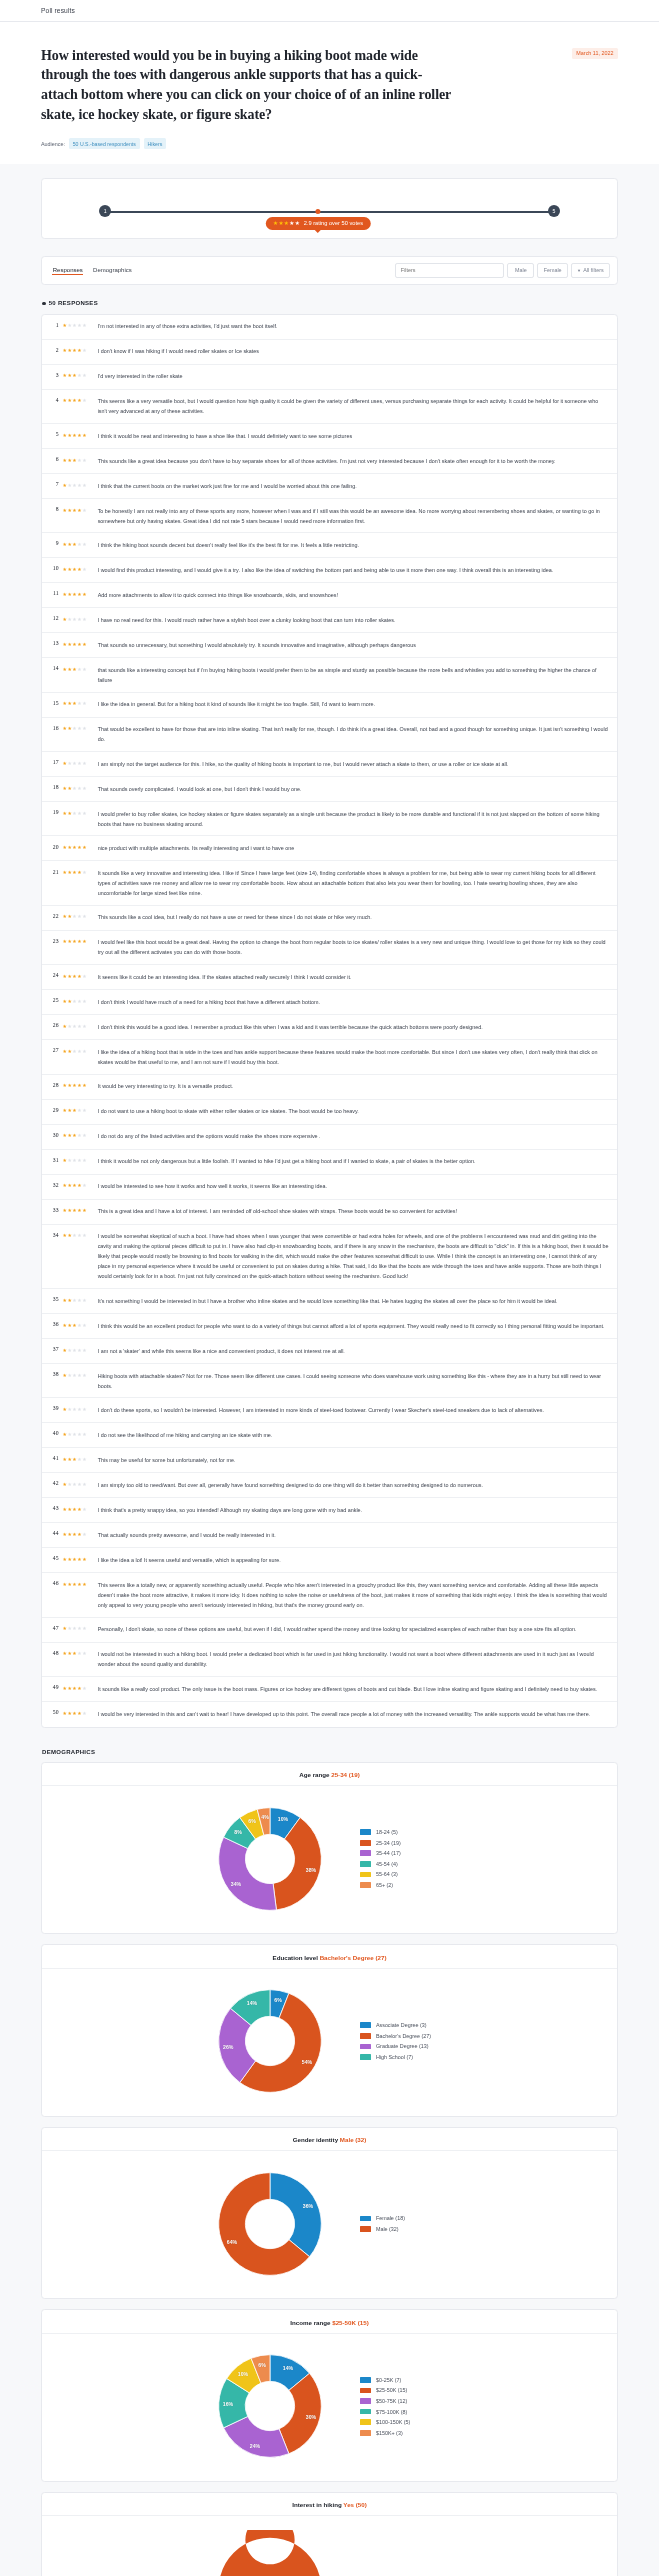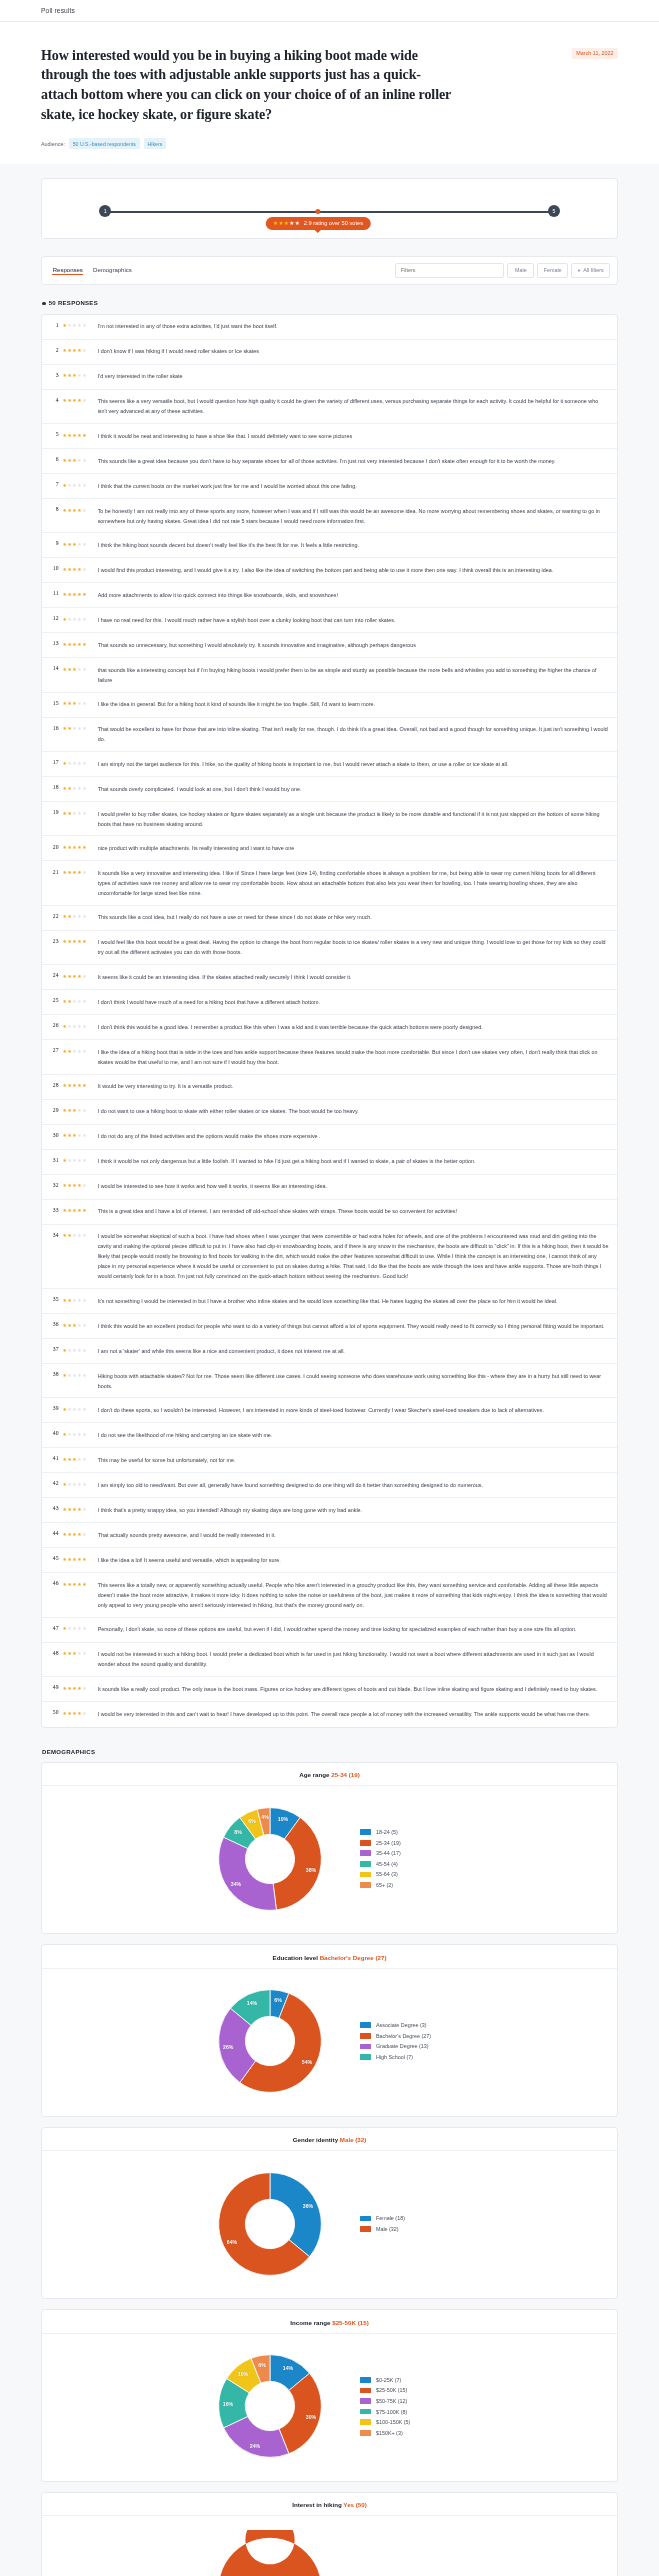--- a/index.html
+++ b/index.html
@@ -261,21 +261,21 @@
 </style>
 </head>
 <body>
 
 <div class="topbar">
   <span class="topbar-title">Poll results</span>
 </div>
 
 <div class="question-wrap">
   <div class="question-row">
-    <div class="question-title">How interested would you be in buying a hiking boot made wide through the toes with adjustable ankle supports just has a quick-attach bottom where you can click on your choice of of an inline roller skate, ice hockey skate, or figure skate?</div>
+    <div class="question-title">How interested would you be in buying a hiking boot made wide through the toes with dangerous ankle supports that has a quick-attach bottom where you can click on your choice of of an inline roller skate, ice hockey skate, or figure skate?</div>
     <div class="date-badge">March 11, 2022</div>
   </div>
   <div class="audience-row">
     <span class="audience-label">Audience:</span>
     <span class="audience-chip">50 U.S.-based respondents</span>
     <span class="audience-chip">Hikers</span>
   </div>
 </div>
 
 <div class="rating-card">

